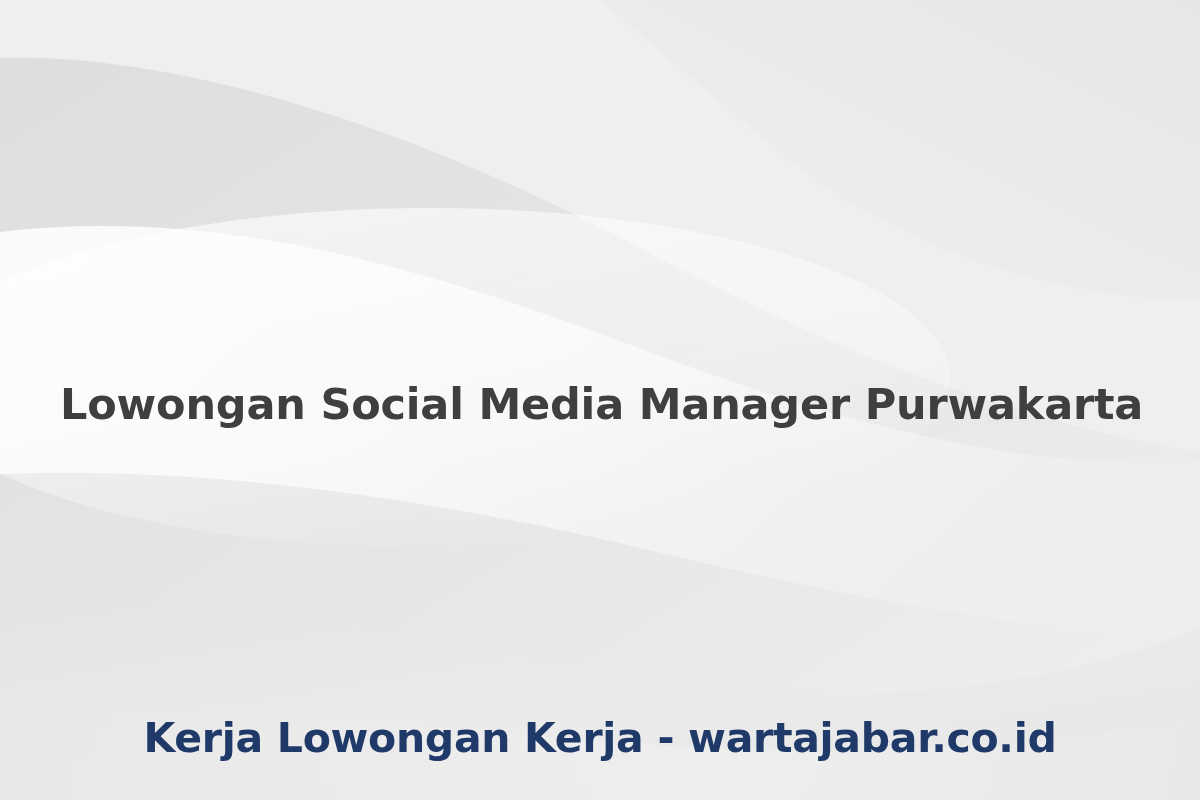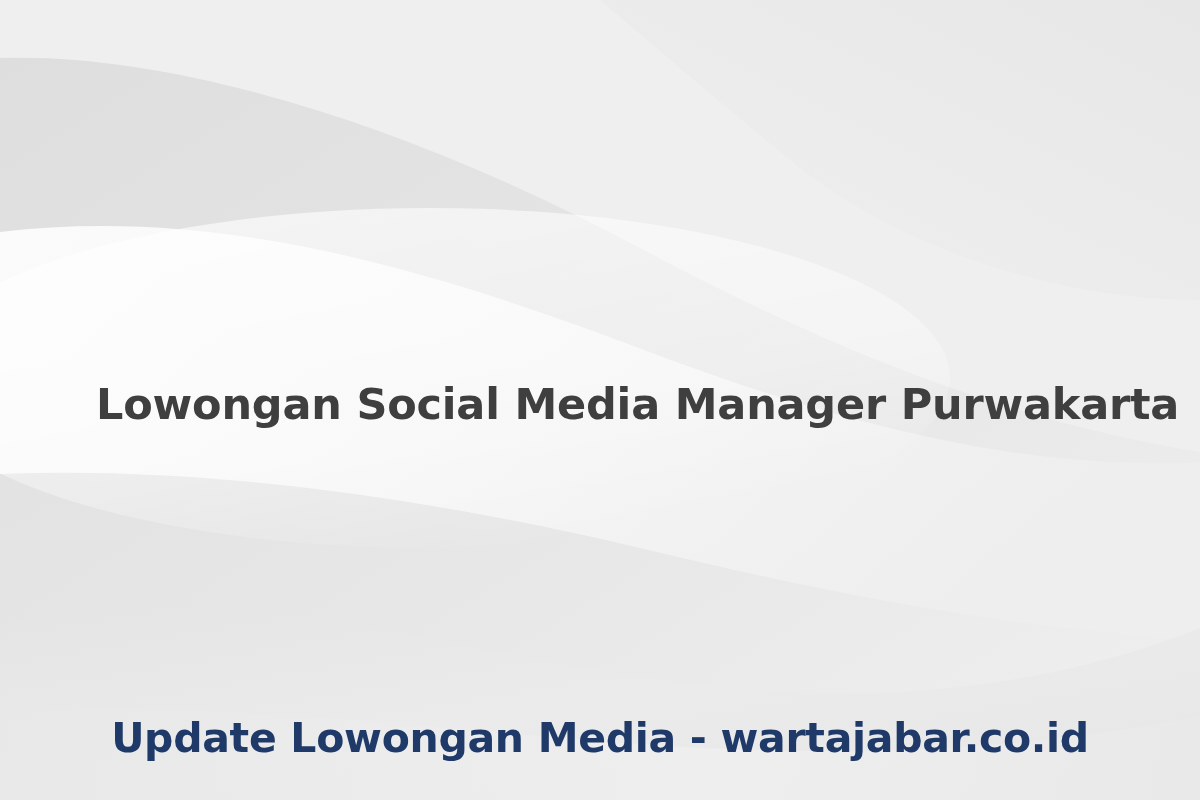--- a/index.html
+++ b/index.html
@@ -37,21 +37,21 @@
     align-items: center;
     justify-content: flex-start;
   }
 
   .title-block {
     position: absolute;
     left: 0;
     right: 0;
     top: 376px;
     text-align: center;
-    padding: 0 96px;
+    padding: 0 60px;
     box-sizing: border-box;
   }
 
   #page-title {
     margin: 0;
     font-family: "DejaVu Sans", "Liberation Sans", sans-serif;
     font-size: 43px;
     line-height: 56px;
     font-weight: 700;
     color: #3f3f3f;
@@ -134,17 +134,17 @@
     <path d="M0,712 C200,700 400,726 640,744 C860,760 1040,748 1200,716 L1200,800 L0,800 Z" fill="url(#gBottom2)" opacity="0.85"></path>
   </svg>
 
   <div class="text-layer">
 
     <div class="title-block">
       <h1 id="page-title">Lowongan Social Media Manager Purwakarta</h1>
     </div>
 
     <div class="footer-block">
-      <div id="site-footer">Update Lowongan Media - wartajabar.co.id</div>
+      <div id="site-footer">Kerja Lowongan Kerja - wartajabar.co.id</div>
     </div>
 
   </div>
 </div>
 
 </body></html>

